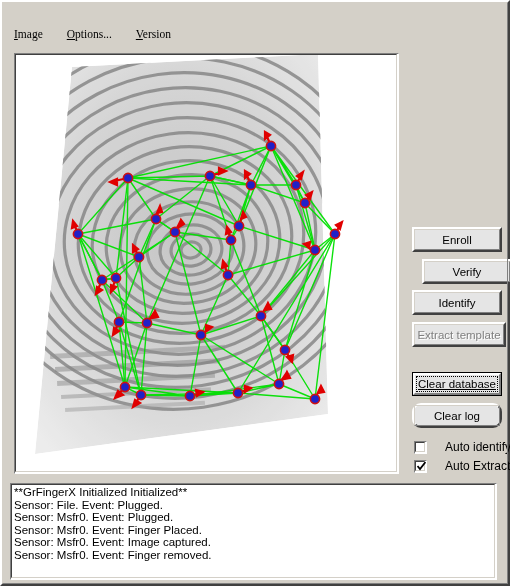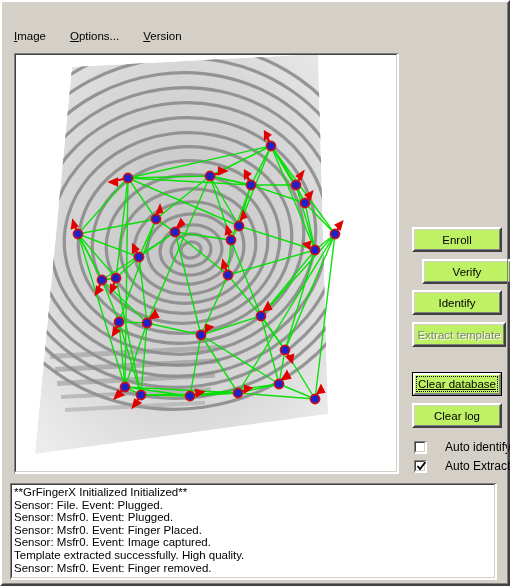--- a/index.html
+++ b/index.html
@@ -38,37 +38,37 @@
   .gl{position:absolute;left:0;right:0;top:0;bottom:0;display:flex;
       align-items:center;justify-content:center;font-size:9px;color:#000;
       font-family:"Liberation Sans",sans-serif;line-height:1;}
   .gl-min{align-items:flex-end;padding-bottom:2px;}
   .gl-min b{display:block;width:7px;height:2px;background:#000;}
   .gl-max b{display:block;width:9px;height:8px;border:1px solid #000;border-top-width:2px;box-sizing:border-box;}
   .gl-close{font-weight:bold;font-size:10px;letter-spacing:-1px;}
 
   
   .menubar{position:absolute;left:3px;top:25px;width:500px;height:18px;
-           display:flex;align-items:center;padding-left:7px;box-sizing:border-box;}
+           display:flex;align-items:flex-start;padding-left:7px;box-sizing:border-box;font-family:Liberation Serif, serif;}
   .menu-item{font-size:11.5px;color:#000;margin-right:20px;cursor:default;padding:1px 2px;}
   .menu-item u{text-decoration:underline;}
 
   
   .imgpanel{position:absolute;left:12px;top:51px;width:385px;height:421px;
             background:#ffffff;box-sizing:border-box;
             border:1px solid #808080;border-right-color:#ffffff;border-bottom-color:#ffffff;
             overflow:hidden;}
   .imgpanel::before{content:"";position:absolute;left:0;top:0;right:1px;bottom:1px;
             border:1px solid #404040;border-right-color:#d4d0c8;border-bottom-color:#d4d0c8;
             pointer-events:none;z-index:6;}
   .fpwrap{position:absolute;left:0;top:0;width:385px;height:421px;}
   .fpsvg{position:absolute;left:0;top:0;}
 
   
-  .btn{position:absolute;background:#bef264;box-sizing:border-box;
+  .btn{position:absolute;background:#e5e5e5;box-sizing:border-box;
        border:2px solid #d4d0c8;border-top-color:#ffffff;border-left-color:#ffffff;
        border-right-color:#404040;border-bottom-color:#404040;
        font-family:"Liberation Sans",sans-serif;font-size:11.5px;color:#000;
        display:flex;align-items:center;justify-content:center;cursor:default;}
   .btn::after{content:"";position:absolute;left:0;top:0;right:0;bottom:0;
        border:1px solid #d4d0c8;border-right-color:#808080;border-bottom-color:#808080;
        pointer-events:none;}
   .btn.disabled{color:#808080;text-shadow:1px 1px 0 #ffffff;}
   .btn.focused{border:1px solid #000000;}
   .btn.focused::after{border:2px solid #d4d0c8;border-top-color:#ffffff;border-left-color:#ffffff;
@@ -272,21 +272,21 @@
 
   <div class="btn disabled" style="left:410px;top:320px;width:94px;height:25px;">
     <span>Extract template</span>
   </div>
 
   <div class="btn focused" style="left:410px;top:370px;width:90px;height:24px;text-decoration:underline;">
     <span class="focusrect"></span>
     <span style="position:relative;z-index:4;">Clear database</span>
   </div>
 
-  <div class="btn" style="left:410px;top:401px;width:90px;height:25px;">
+  <div class="btn" style="left:410px;top:401px;width:90px;height:25px;border-radius:9px;">
     <span>Clear log</span>
   </div>
 
   <div class="cbrow" style="left:412px;top:438px;">
     <span class="cbbox"></span>
     <span class="cblabel">Auto identify</span>
   </div>
 
   <div class="cbrow" style="left:412px;top:457px;">
     <span class="cbbox">
@@ -297,18 +297,17 @@
     <span class="cblabel">Auto Extract</span>
   </div>
 
   <div class="logbox">
     <div class="loglist">
       <div class="logline">**GrFingerX Initialized Initialized**</div>
       <div class="logline">Sensor: File. Event: Plugged.</div>
       <div class="logline">Sensor: Msfr0. Event: Plugged.</div>
       <div class="logline">Sensor: Msfr0. Event: Finger Placed.</div>
       <div class="logline">Sensor: Msfr0. Event: Image captured.</div>
-      <div class="logline">Template extracted successfully. High quality.</div>
       <div class="logline">Sensor: Msfr0. Event: Finger removed.</div>
     </div>
   </div>
 
 </div>
 
 </body></html>

